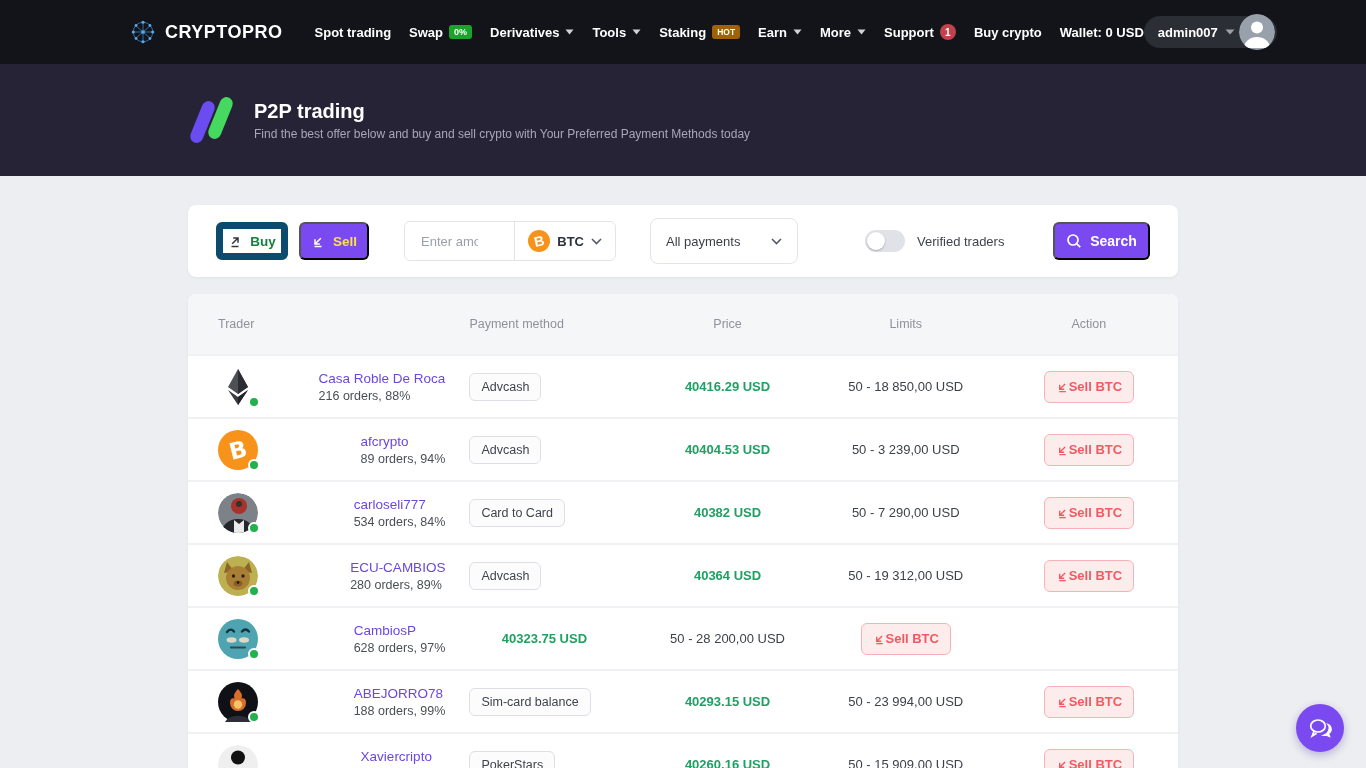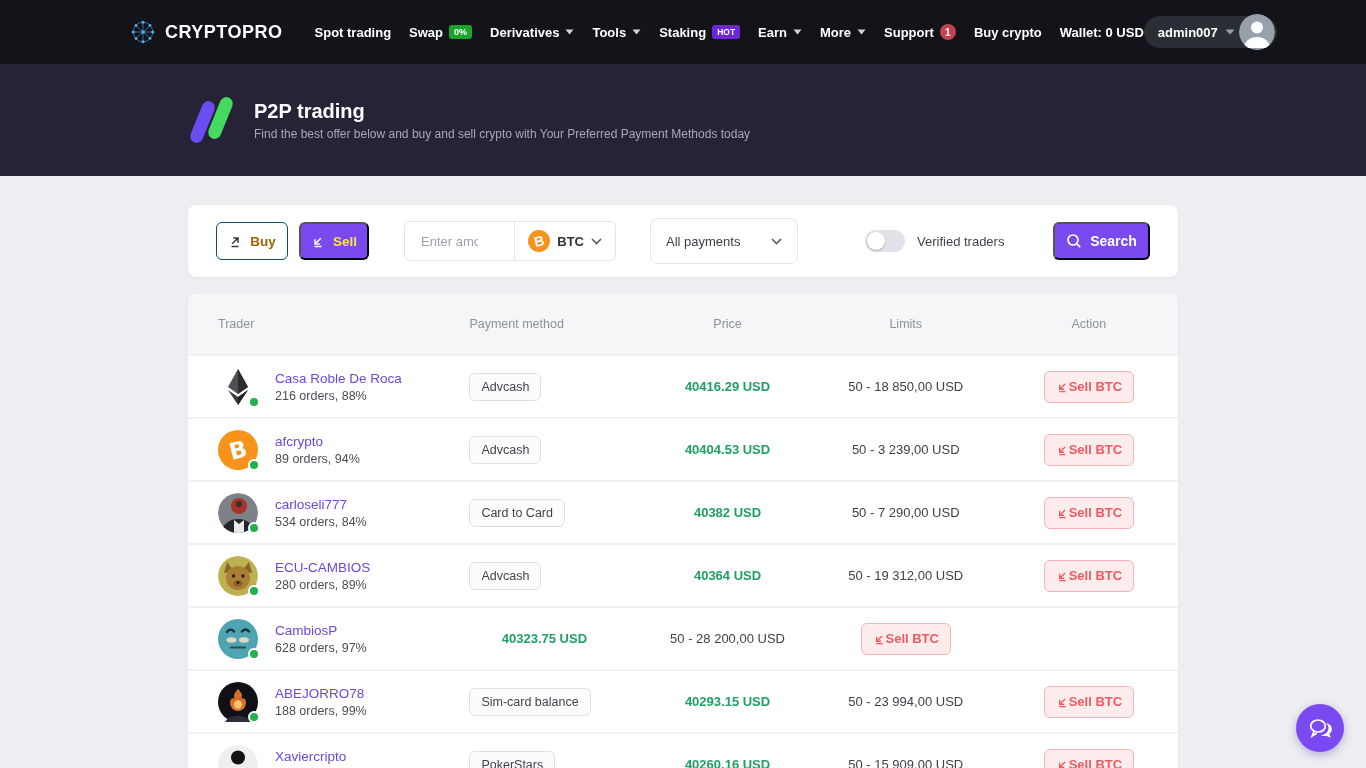--- a/index.html
+++ b/index.html
@@ -7,21 +7,21 @@
     font-family:"Liberation Sans","DejaVu Sans",sans-serif; background:#eceef1; }
 
   
   .navbar { height:64px; background:#131419; display:flex; align-items:center; padding:0 130px; }
   .logo { display:flex; align-items:center; gap:9px; cursor:pointer; }
   .logo-text { color:#fff; font-size:18px; font-weight:700; letter-spacing:.5px; }
   .nav-items { display:flex; align-items:center; gap:18px; margin-left:32px; }
   .nav-item { display:flex; align-items:center; gap:6px; color:#fff; font-size:13px; font-weight:600; cursor:pointer; white-space:nowrap; }
   .badge { border-radius:3px; color:#fff; font-weight:700; }
   .badge-green { background:#1ca32b; font-size:9px; padding:2px 5px; }
-  .badge-orange { background:#6d28d9; font-size:8.5px; padding:2px 5px; }
+  .badge-orange { background:#a16207; font-size:8.5px; padding:2px 5px; }
   .badge-red { background:#bf434c; width:16px; height:16px; border-radius:50%; font-size:10px;
     display:flex; align-items:center; justify-content:center; }
   .user-pill { margin-left:auto; background:#2b2e35; border-radius:18px; height:32px;
     display:flex; align-items:center; padding:0 2px 0 14px; cursor:pointer; }
   .user-name { color:#fff; font-size:13px; font-weight:700; margin-right:7px; }
   .user-avatar { width:36px; height:36px; border-radius:50%; overflow:hidden; margin-left:4px; }
 
   
   .hero { height:112px; background:#272337; display:flex; align-items:center; padding-left:190px; }
   .hero-mark { position:relative; width:52px; height:52px; flex:0 0 auto; }
@@ -32,21 +32,21 @@
   .hero-title { color:#fff; font-size:20px; font-weight:700; }
   .hero-subtitle { color:#a9a6ba; font-size:12px; margin-top:4px; }
 
   
   .content { width:990px; margin:0 auto; }
 
   .filter-card { margin-top:29px; height:72px; background:#fff; border-radius:8px;
     box-shadow:0 1px 3px rgba(20,25,40,.05); display:flex; align-items:center; padding:0 28px; }
   .btn { display:flex; align-items:center; justify-content:center; gap:8px; height:38px;
     border-radius:6px; font-size:13.5px; font-weight:700; cursor:pointer; user-select:none; }
-  .btn-buy { width:72px; background:#fff; border:1px solid #0c4a6e; color:#a16207; }
+  .btn-buy { width:72px; background:#fff; border:7px solid #0c4a6e; color:#15803d; }
   .btn-sell { width:70px; background:#7a4af0; color:#fde047; margin-left:11px; }
   .amount-group { margin-left:35px; height:40px; width:212px; border:1px solid #e2e4e9;
     border-radius:6px; display:flex; align-items:stretch; background:#fff;gap:36px; }
   .amount-input { border:none; outline:none; flex:1; min-width:0; padding-left:16px; font-size:13px;
     color:#33383f; border-radius:6px 0 0 6px; font-family:inherit; }
   .amount-input::placeholder { color:#9aa0a9; }
   .currency-select { border-left:1px solid #e2e4e9; display:flex; align-items:center; gap:7px;
     padding:0 13px; cursor:pointer; }
   .btc-icon { width:22px; height:22px; border-radius:50%; background:#f7931a; color:#fff;
     font-size:14px; font-weight:700; display:flex; align-items:center; justify-content:center;
@@ -65,21 +65,21 @@
 
   
   .table-card { margin-top:17px; background:#fff; border-radius:8px; overflow:hidden;
     box-shadow:0 1px 3px rgba(20,25,40,.05); }
   .grid-row { display:grid; grid-template-columns:26% 20% 17% 19% 18%; align-items:center; }
   .table-head { height:60px; background:#f5f6f8; color:#8d929b; font-size:12.5px; }
   .th, .cell-payment-wrap { padding-left:24px; }
   .th-trader { padding-left:30px; }
   .th-center { text-align:center; padding-left:0; }
   .t-row { height:63px; border-top:2px solid #eff1f4; }
-  .cell-trader { display:flex; align-items:center; gap:17px; padding-left:30px; }
+  .cell-trader { display:flex; align-items:center; gap:17px; padding-left:30px;justify-content:space-between; }
   .avatar-wrap { position:relative; width:40px; height:40px; cursor:pointer; }
   .avatar-wrap svg { width:40px; height:40px; display:block; }
   .status-dot { position:absolute; right:-2px; bottom:-1px; width:12px; height:12px;
     border-radius:50%; background:#22b14c; border:2px solid #fff; }
   .t-name { color:#6b47dd; font-size:13.5px; font-weight:500; cursor:pointer; }
   .t-orders { color:#4a4f56; font-size:12.5px; margin-top:3px; }
   .chip { display:inline-block; border:1px solid #dcdfe5; background:#fcfcfd; border-radius:6px;
     padding:6px 11px; font-size:12.5px; color:#3f444b; }
   .cell-price { text-align:center; color:#1fa163; font-size:13px; font-weight:700; }
   .cell-limits { text-align:center; color:#3d4249; font-size:13px; }

